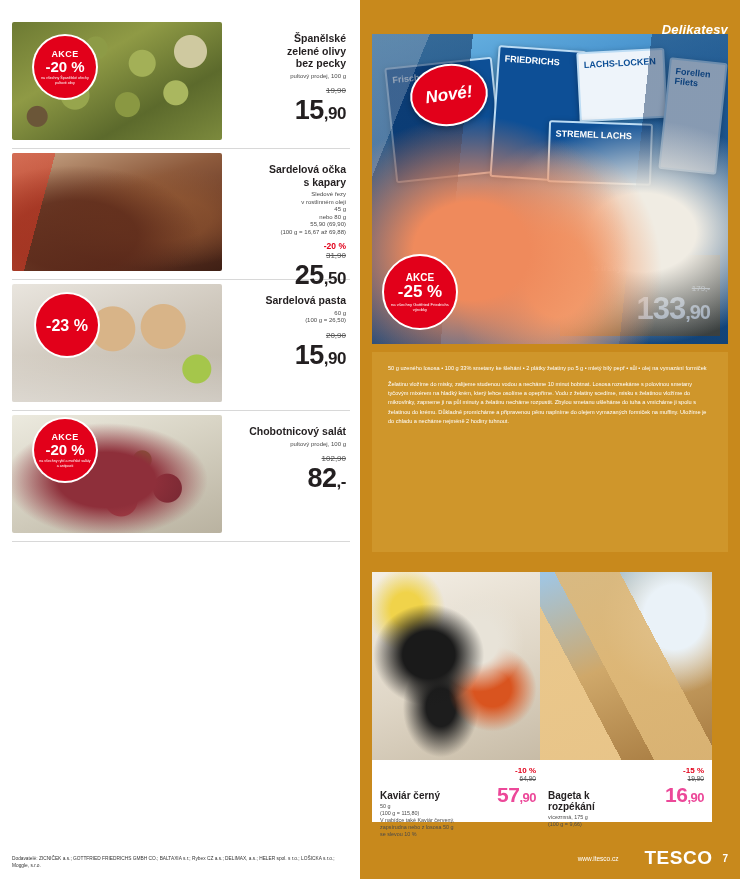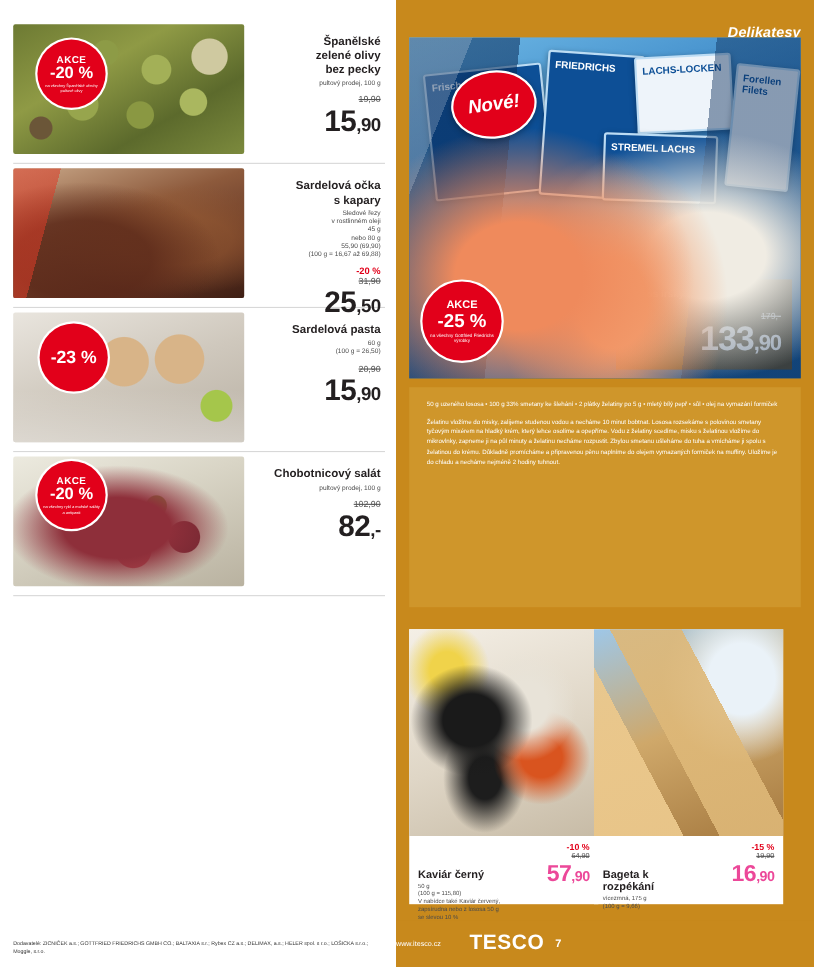--- a/index.html
+++ b/index.html
@@ -240,21 +240,21 @@
   .sp-price .dec { font-size:13px; }
 
   
   .footer-left {
     position:absolute; left:12px; bottom:10px; width:330px;
     font-size:4.8px; color:#333; line-height:7px;
   }
   .footer-right {
     position:absolute; right:0; bottom:0; width:380px; height:42px;
     background:#c8891c;
-    display:flex; align-items:center; justify-content:flex-start; padding-right:12px;
+    display:flex; align-items:center; justify-content:flex-end; padding-right:12px;
   }
   .tesco-logo {
     font-size:19px; font-weight:bold; color:#ffffff; letter-spacing:0.5px;
     margin-right:10px;
   }
   .web { font-size:6.5px; color:#fff; margin-right:26px; }
   .pageno { font-size:10px; color:#fff; font-weight:bold; }
   .white-strip { position:absolute; left:0; bottom:0; width:360px; height:42px; background:#fff; }
 </style>
 </head>

